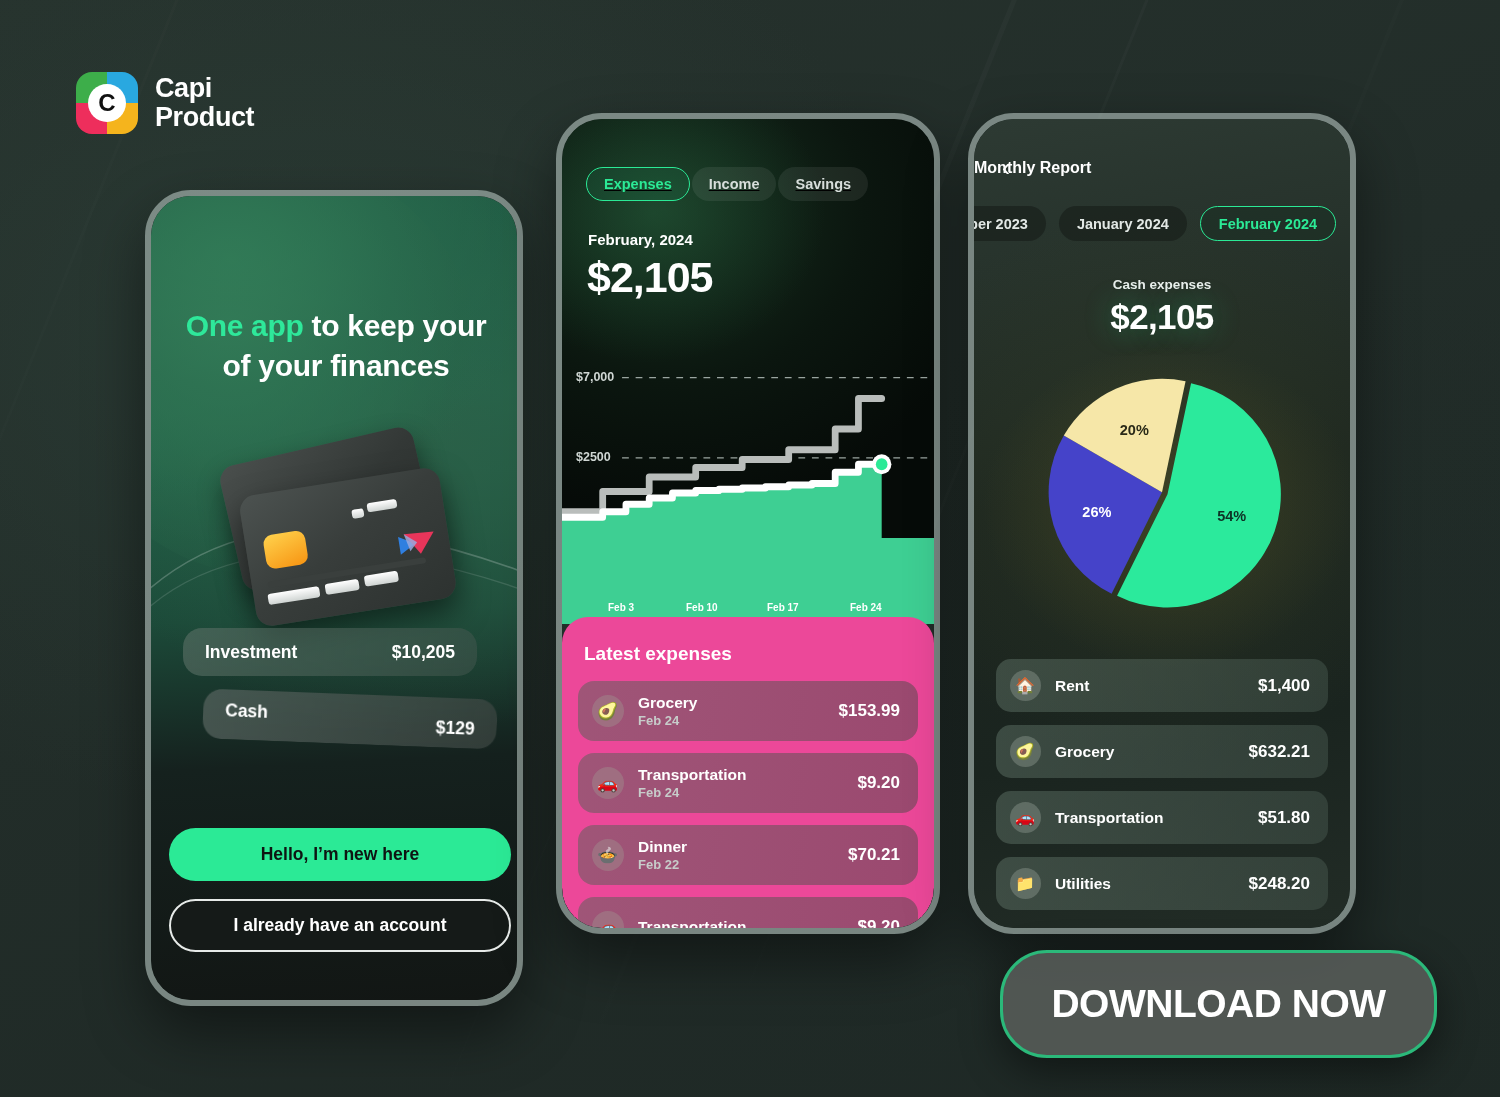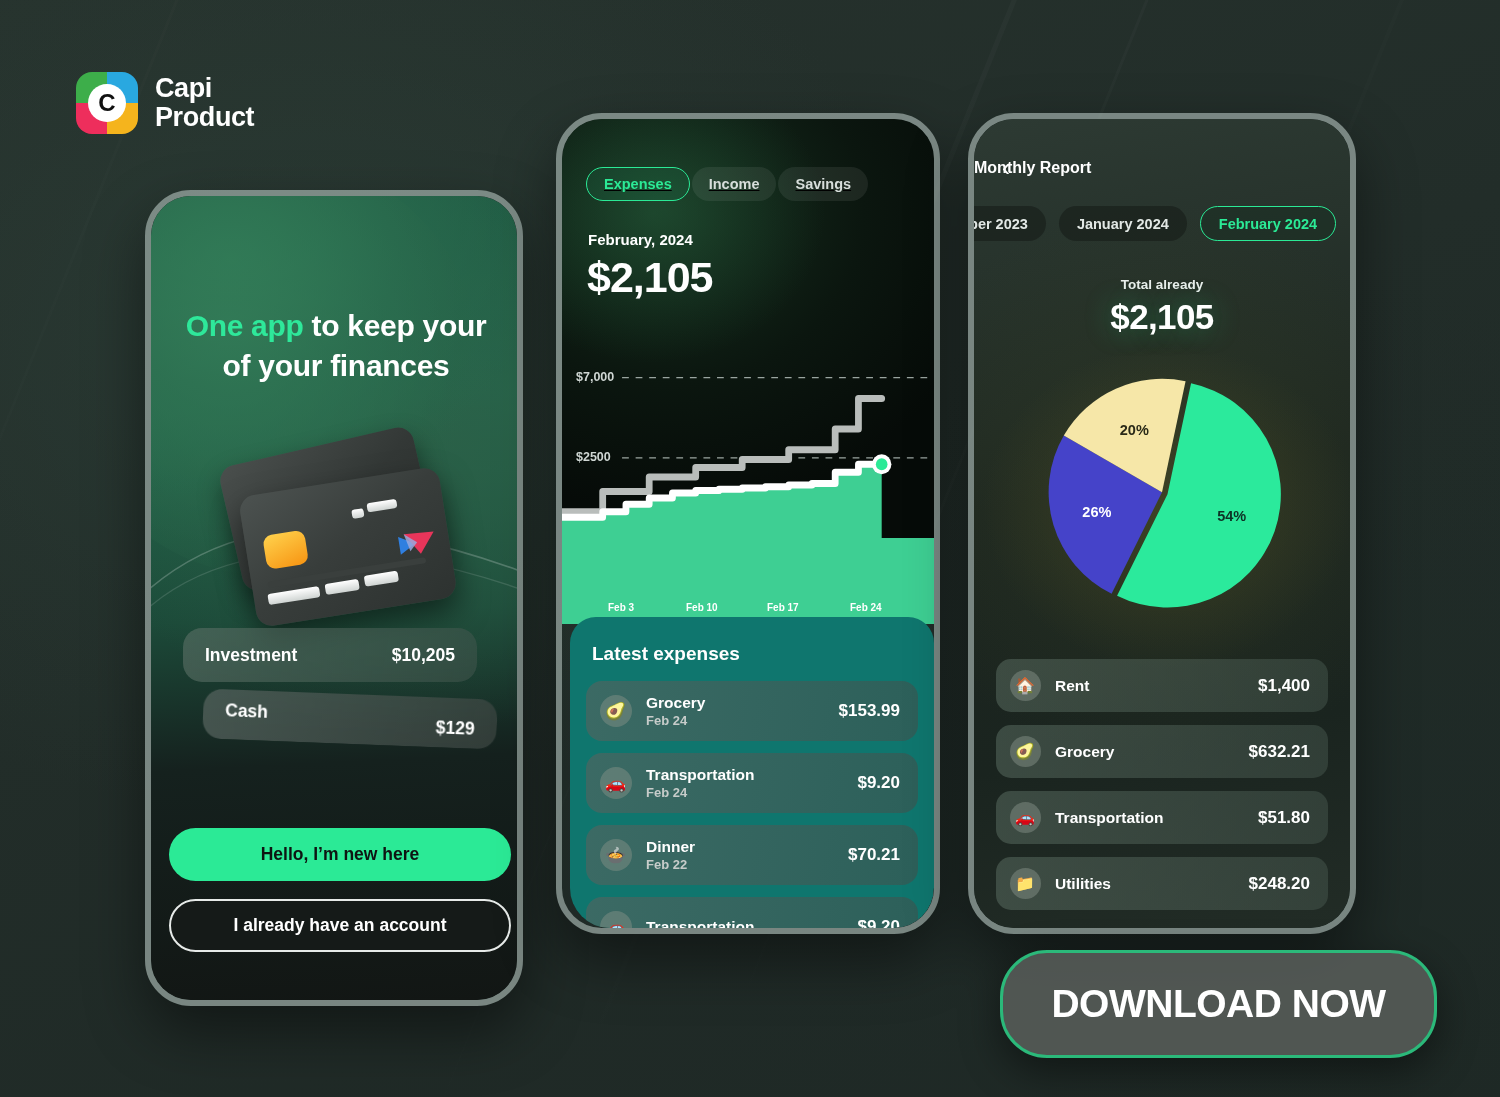--- a/index.html
+++ b/index.html
@@ -66,21 +66,21 @@
      background:linear-gradient(160deg,#ffd24d,#f79412); }
   .mag{ position:absolute; left:16px; top:88px; width:160px; height:6px; border-radius:3px; background:#3a3f3d;}
   .num{ position:absolute; height:11px; border-radius:3px; background:linear-gradient(180deg,#fff,#cfd4d2); }
   .logo-brand{ position:absolute; right:12px; top:58px; width:40px; height:30px; }
   .strip-lav{ position:absolute; left:14px; top:46px; width:58px; height:15px; border-radius:4px;
      background:linear-gradient(180deg,#dcdcf2,#b9bbd6); }
   .balance-card{
     position:absolute; border-radius:19px; display:flex; align-items:center; justify-content:space-between;
     padding:0 22px; color:#fff; font-size:17.5px; font-weight:bold; backdrop-filter:blur(3px);
   }
-  #inv-card{ left:32px; top:432px; width:294px; height:54px;
+  #inv-card{ left:32px; top:432px; width:294px; height:48px;
      background:linear-gradient(100deg,rgba(91,112,102,.62),rgba(70,88,80,.5)); }
   #cash-card{ left:52px; top:498px; width:294px; height:50px; transform:rotate(2.2deg);
      background:linear-gradient(100deg,rgba(86,99,94,.72),rgba(63,72,68,.66)); }
   #cash-card .bal-label{ transform:translateY(-4px); }
   #cash-card .bal-value{ transform:translateY(5px); }
   .btn-primary{ position:absolute; left:18px; top:632px; width:342px; height:53px; border-radius:27px;
      background:#2bea96; color:#0e1512; font-size:17.5px; font-weight:bold;
      display:flex; align-items:center; justify-content:center; border:none; cursor:pointer;
      font-family:"Liberation Sans",sans-serif;}
   .btn-ghost{ position:absolute; left:18px; top:703px; width:342px; height:53px; border-radius:27px;
@@ -96,22 +96,22 @@
   .tabs{ position:absolute; left:24px; top:48px; display:flex; gap:2px;text-decoration:underline; }
   .tab{ height:34px; padding:0 17px; border-radius:17px; display:flex; align-items:center;
      font-size:14.5px; font-weight:bold; color:#d7dedb; background:rgba(255,255,255,.075); cursor:pointer;}
   .tab.active{ color:#2bea96; background:rgba(43,234,150,.08); border:1.6px solid #2bea96; }
   .p2-month{ position:absolute; left:26px; top:112px; color:#fff; font-size:15px; font-weight:bold; }
   .p2-amount{ position:absolute; left:25px; top:134px; color:#fff; font-size:43px; font-weight:bold; letter-spacing:-1px;}
   .chart-area{ position:absolute; left:0; top:225px; width:100%; height:280px; }
   .glabel{ position:absolute; color:#cfd6d3; font-size:12.5px; font-weight:bold; }
   .xlabels{ position:absolute; left:0; bottom:22px; width:100%; display:flex; }
   .xlabels span{ color:#fff; font-size:10px; font-weight:bold; }
-  .p2-bottom{ position:absolute; left:0; top:498px; right:0; bottom:0; background:#0f766e;
-     border-radius:26px 26px 40px 40px; overflow:hidden;margin-left:8px; }
+  .p2-bottom{ position:absolute; left:0; top:498px; right:0; bottom:0; background:#ec4899;
+     border-radius:26px 26px 40px 40px; overflow:hidden; }
   .sec-title{ position:absolute; left:22px; top:26px; color:#fff; font-size:19px; font-weight:bold; }
   .exp-list{ position:absolute; left:16px; top:64px; right:16px; }
   .exp-row{ height:60px; border-radius:16px; margin-bottom:12px; display:flex; align-items:center;
      padding:0 18px 0 14px; background:linear-gradient(100deg,rgba(96,96,92,.55),rgba(74,74,70,.5)); }
   .exp-ic{ width:32px; height:32px; border-radius:50%; background:rgba(160,160,150,.35);
      display:flex; align-items:center; justify-content:center; font-size:17px; flex:0 0 auto; }
   .exp-mid{ margin-left:14px; flex:1; }
   .exp-name{ color:#fff; font-size:15.5px; font-weight:bold; line-height:1.15; }
   .exp-date{ color:#c7ccca; font-size:13px; font-weight:bold; margin-top:2px;}
   .exp-amt{ color:#fff; font-size:17px; font-weight:bold; }
@@ -305,21 +305,21 @@
       <div class="back-ic">‹</div>
       <div class="p3-title">Monthly Report</div>
     </div>
 
     <div class="mtabs">
       <div class="mtab">cember 2023</div>
       <div class="mtab">January 2024</div>
       <div class="mtab active">February 2024</div>
     </div>
 
-    <div class="tot-lab">Total already</div>
+    <div class="tot-lab">Cash expenses</div>
     <div class="tot-amt">$2,105</div>
 
     <div class="pie-wrap">
       <svg id="p3pie" viewBox="0 0 388 270" style="position:absolute;inset:0;width:100%;height:100%;">
           <path d="M 199.6662582214249 129.9731998804315 L 223.99192604710277 15.529930594576257 A 117 117 0 1 1 147.64394225678836 234.77147582844282 Z" fill="#2bea9c"></path>
           <text x="265.9614794120961" y="158.05963848148005" text-anchor="middle" fill="#0d3326" font-family="&quot;Liberation Sans&quot;, sans-serif" font-size="15" font-weight="bold">54%</text>
           <path d="M 194 128 L 141.97768403536347 232.79827594801128 A 117 117 0 0 1 92.67502775722069 69.49999999999999 Z" fill="#4543c9"></path>
           <text x="126.79617127324887" y="153.29003214550187" text-anchor="middle" fill="#ffffff" font-family="&quot;Liberation Sans&quot;, sans-serif" font-size="15" font-weight="bold">26%</text>
           <path d="M 194 128 L 92.67502775722069 69.49999999999999 A 117 117 0 0 1 218.32566782567775 13.55673071414472 Z" fill="#f6e7a8"></path>
           <text x="165.44708765607882" y="68.86910887348941" text-anchor="middle" fill="#2a2a18" font-family="&quot;Liberation Sans&quot;, sans-serif" font-size="15" font-weight="bold">20%</text>

